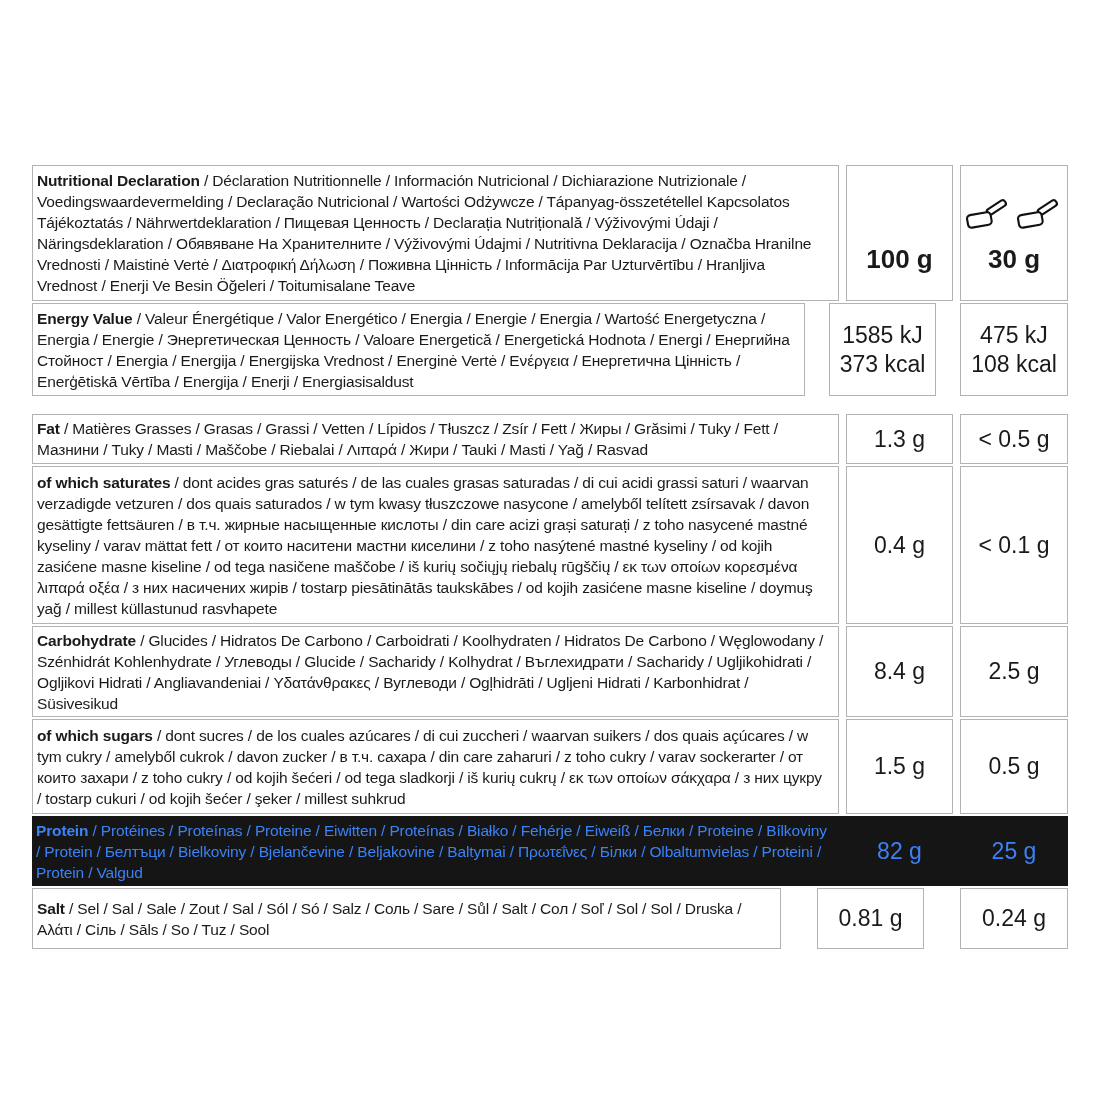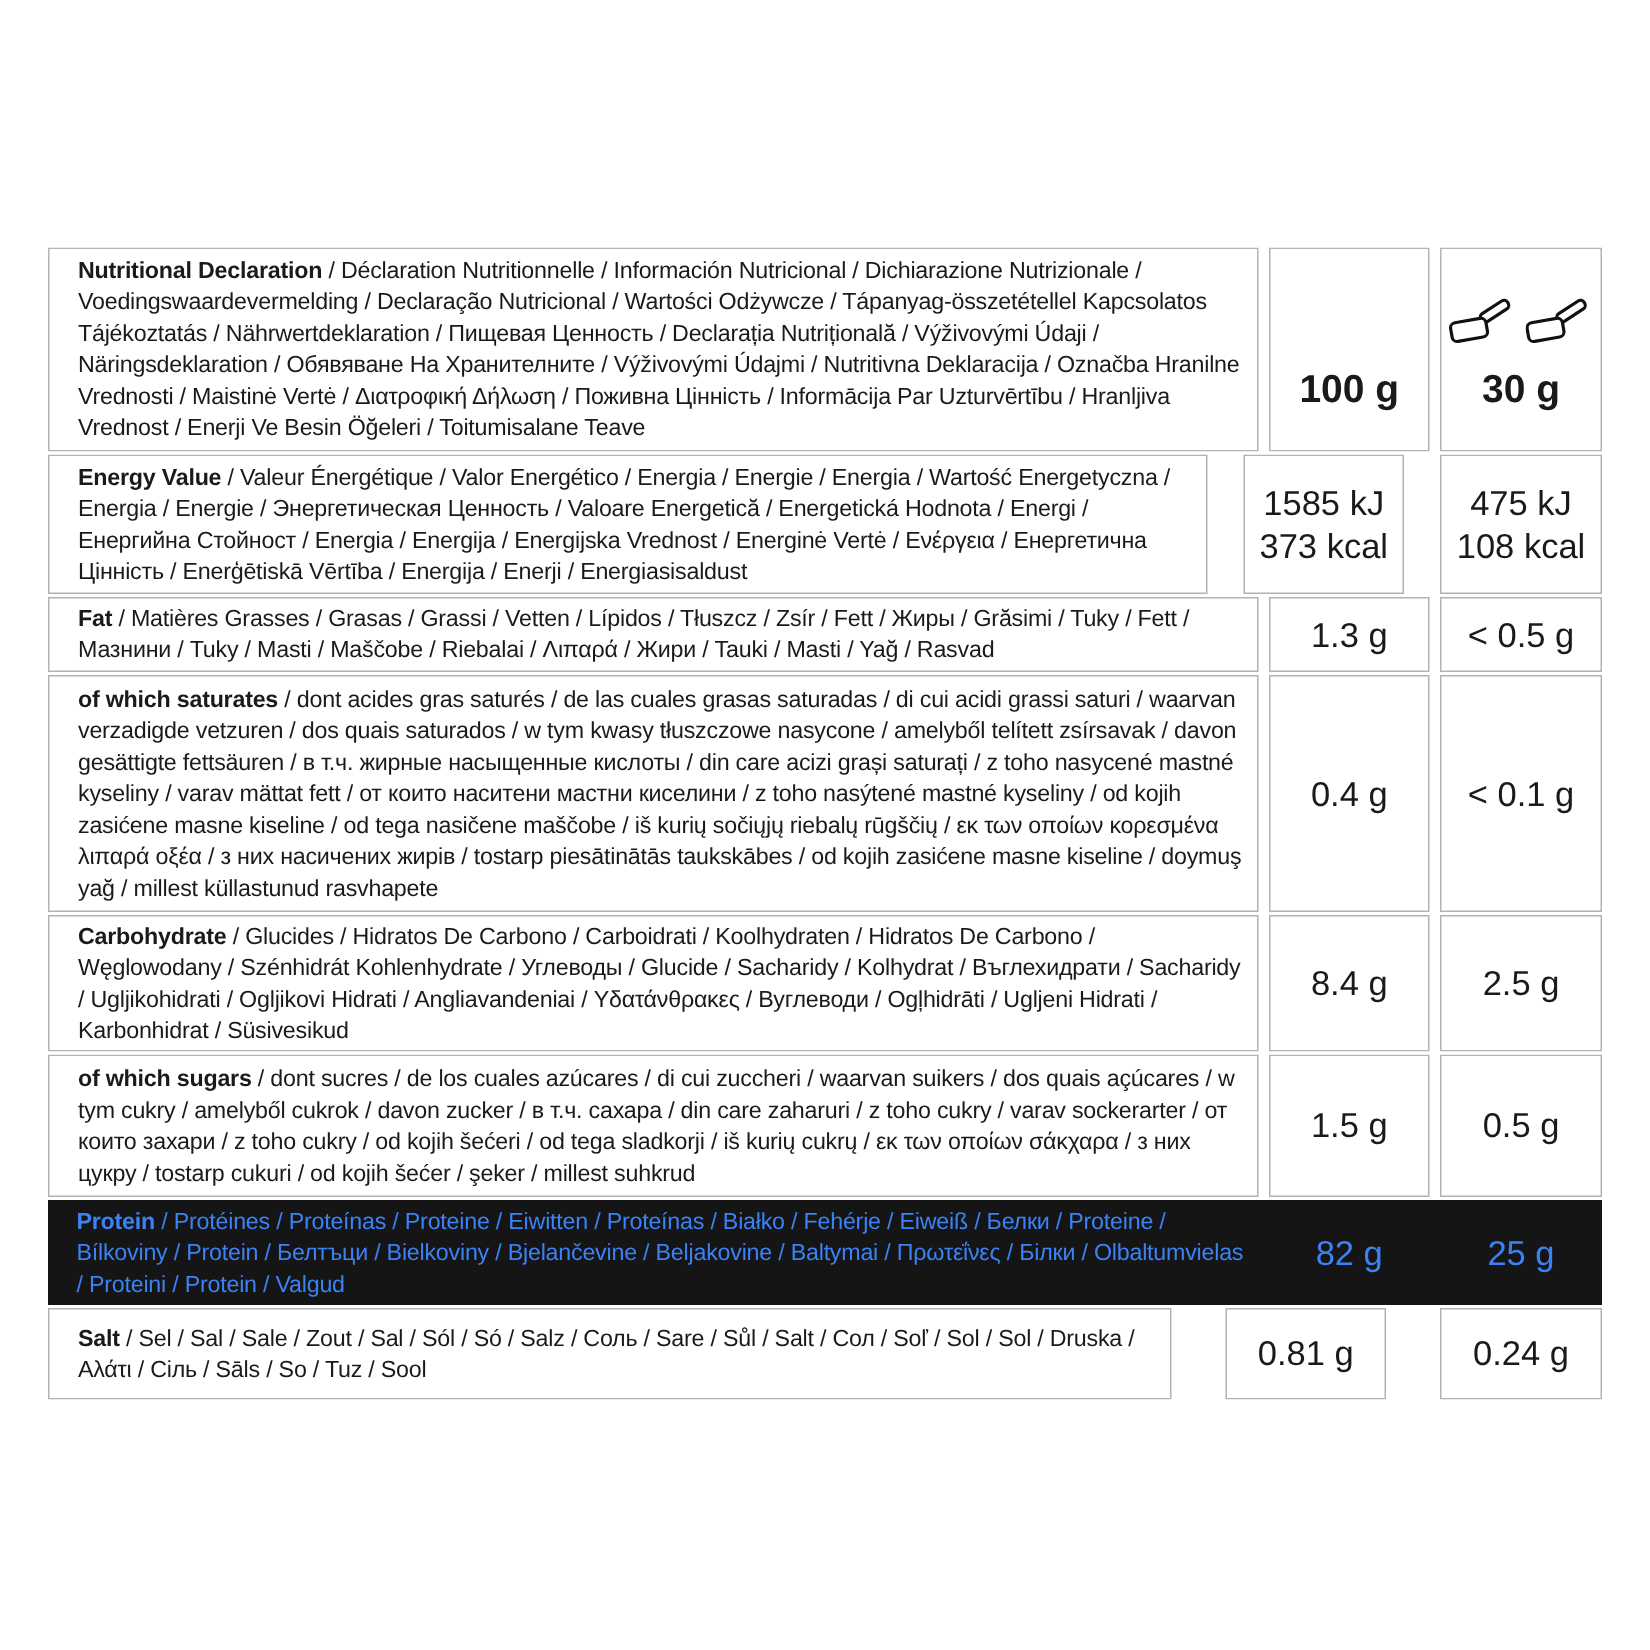--- a/index.html
+++ b/index.html
@@ -19,33 +19,33 @@
     overflow:hidden;
   }
   .cell{
     border:1.4px solid #b3b3b3;
     box-sizing:border-box;
     background:#ffffff;
     overflow:hidden;
   }
   .desc{
     display:flex;align-items:center;
-    padding:4px 10px 4px 19px;
+    padding:4px 10px 4px 4px;
     font-size:15.5px;line-height:21px;letter-spacing:-0.15px;
   }
   .term{font-weight:bold;}
   .val{
     display:flex;align-items:center;justify-content:center;
     font-size:23px;line-height:29px;
     white-space:pre-line;text-align:center;
   }
   
   .r0{height:136px;}
   .r1{height:93px;gap:24px;}
-  .r2{height:50px;}
+  .r2{height:50px;margin-top:16px;}
   .r3{height:158px;}
   .r4{height:91px;}
   .r5{height:95px;}
   .r6{height:70px;}
   .r7{height:61px;gap:36px;}
   
   .headval{
     flex-direction:column;justify-content:flex-end;
     padding-bottom:26px;
   }

